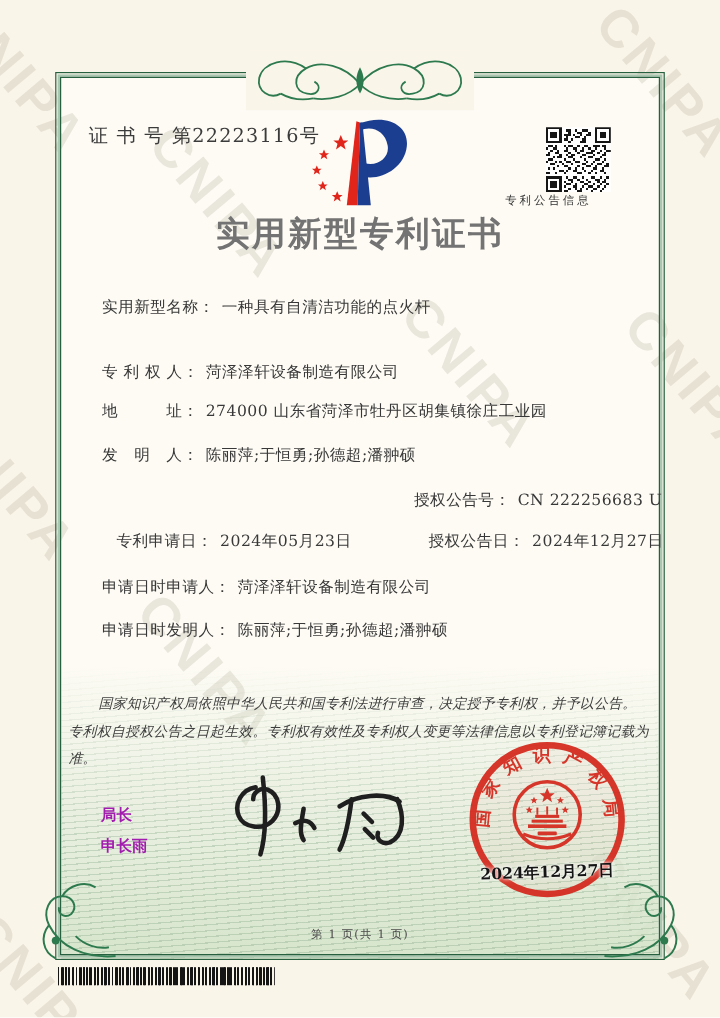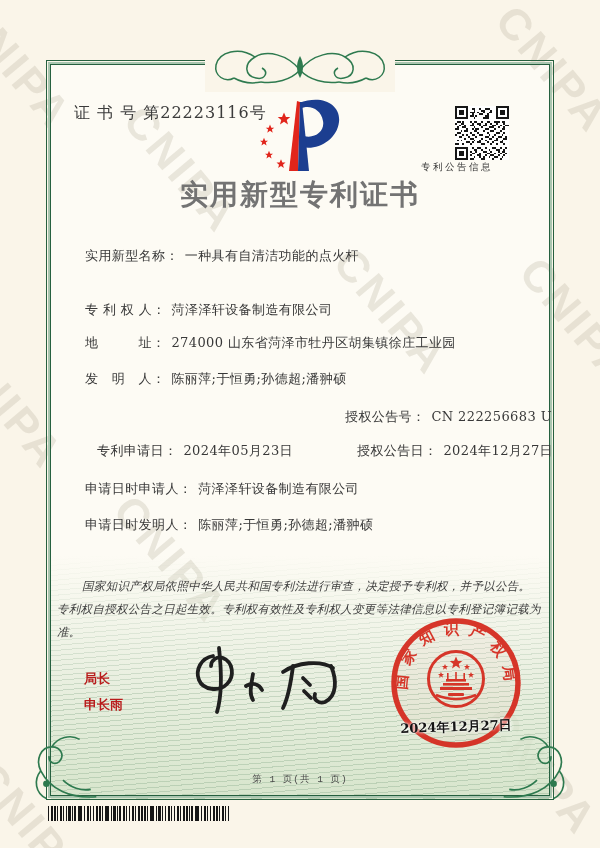--- a/index.html
+++ b/index.html
@@ -52,29 +52,29 @@
   .field .val{margin-left:6px;}
   .f-name{left:85px;top:247px;} .f-patentee{left:85px;top:301px;}
   .f-address{left:85px;top:334px;} .f-inventors{left:85px;top:370px;}
   .f-patno{left:85px;top:408px;} .f-grantno{left:345px;top:408px;}
   .f-filing{left:85px;top:442px;margin-left:12px;} .f-grantdate{left:345px;top:442px;margin-left:12px;}
   .f-app{left:85px;top:480px;} .f-inv2{left:85px;top:516px;}
   .legal{position:absolute;left:57px;top:575px;width:488px;z-index:5;
          font-style:italic;font-size:11.5px;line-height:23px;letter-spacing:0.3px;color:#3d3d3d;}
   .legal-l1{margin-left:25px;}
   .director-title,.director-name{position:absolute;left:84px;z-index:5;
-         font-family:"Liberation Sans","DejaVu Sans",sans-serif;font-weight:600;font-size:13px;color:#b91c1c;}
+         font-family:"Liberation Sans","DejaVu Sans",sans-serif;font-weight:600;font-size:13px;color:#a21caf;}
   .director-title{top:670px;} .director-name{top:696px;}
   .signature{position:absolute;left:183px;top:644px;width:170px;height:72px;z-index:5;}
   .seal{position:absolute;left:389px;top:616px;width:134px;height:134px;z-index:6;opacity:0.93;}
   .seal-date{position:absolute;left:394px;top:718px;width:124px;z-index:7;text-align:center;
          font-size:13px;font-weight:bold;color:#141414;transform:rotate(-2deg);
          text-shadow:0 0 2px #fff,0 0 4px #fff;white-space:nowrap;}
   .page-footer{position:absolute;left:48px;top:773px;width:504px;z-index:5;text-align:center;
-         font-size:9.5px;letter-spacing:1px;color:#4a4a4a;font-family:Liberation Mono, monospace;}
+         font-size:9.5px;letter-spacing:1px;color:#4a4a4a;}
   .barcode{position:absolute;left:48px;top:806px;width:181px;height:15px;z-index:5;
     background-image:
       repeating-linear-gradient(90deg,#151515 0 1.5px,transparent 1.5px 3px),
       repeating-linear-gradient(90deg,#151515 0 1px,transparent 1px 6.5px),
       repeating-linear-gradient(90deg,transparent 0 3.5px,#151515 3.5px 5px,transparent 5px 9px);
   }
 </style>
 </head>
 <body>
 

